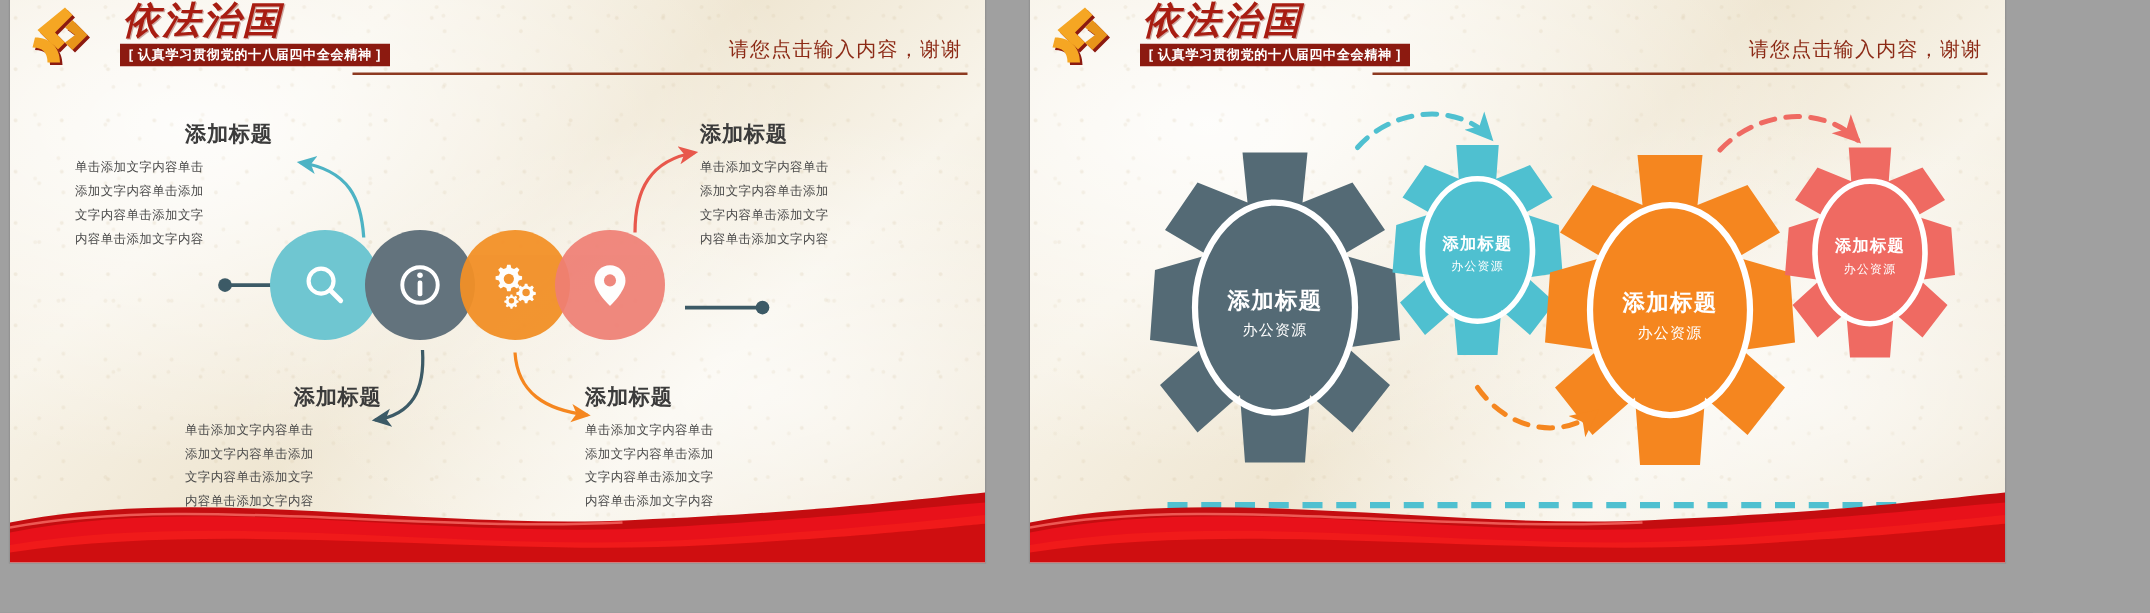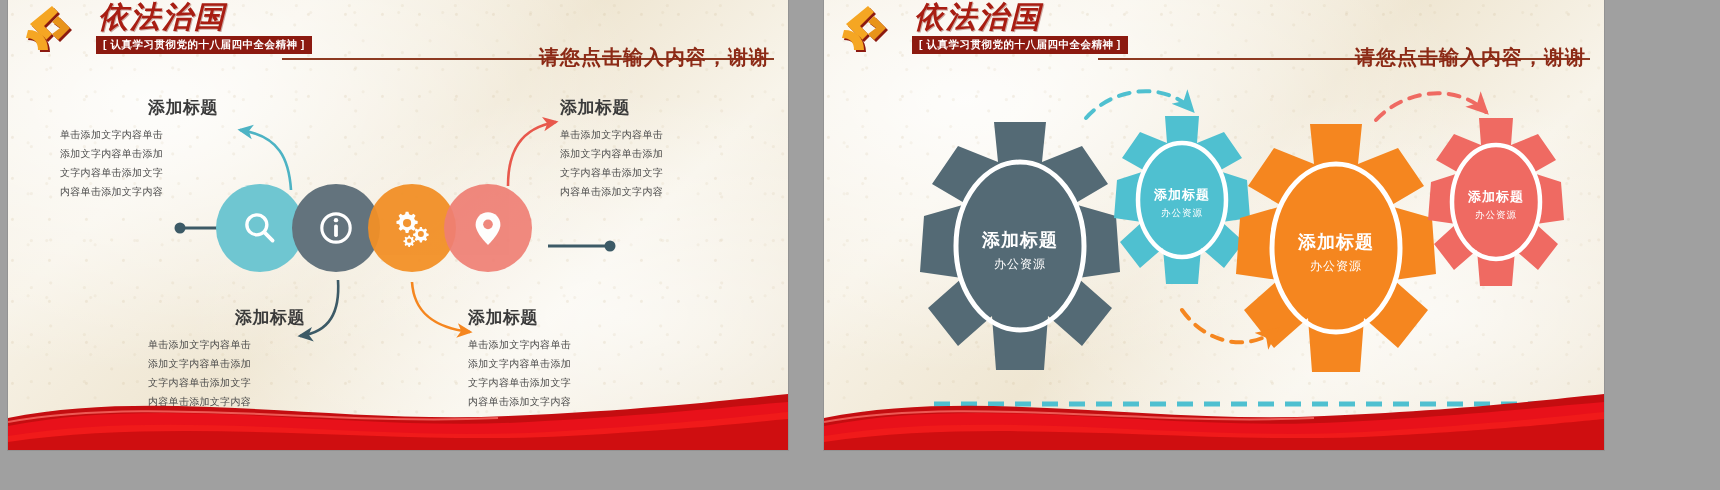--- a/index.html
+++ b/index.html
@@ -28,21 +28,21 @@
 
   
   .hdr{position:absolute;left:0;top:0;width:100%;height:62px;}
   .emblem{position:absolute;left:14px;top:2px;width:74px;height:56px;}
   .brand{position:absolute;left:86px;top:0px;width:220px;height:56px;}
   .brand-cn{font-family:"Liberation Serif","DejaVu Serif",serif;font-weight:bold;font-size:30px;
             color:#a81d12;letter-spacing:2px;line-height:34px;padding-left:4px;
             text-shadow:1px 1px 0 rgba(120,18,10,.35);font-style:italic;}
   .brand-sub{display:inline-block;margin-top:1px;margin-left:2px;font-size:10.5px;font-weight:bold;color:#fff;
              background:#8c1a10;padding:2px 7px;letter-spacing:.5px;white-space:nowrap;}
-  .hdr-title{position:absolute;right:18px;top:44px;font-size:20px;font-weight:bold;color:#8c2a16;
+  .hdr-title{position:absolute;right:18px;top:30px;font-size:16px;font-weight:normal;color:#8c2a16;
              letter-spacing:1px;white-space:nowrap;}
   .hdr-rule{position:absolute;left:274px;right:14px;top:58px;height:2px;background:#8d3a21;}
 
   
   .wave{position:absolute;left:0;bottom:0;width:100%;height:78px;}
 
   
   .circles{position:absolute;left:208px;top:184px;}
   .circ{position:absolute;width:88px;height:88px;border-radius:50%;display:flex;align-items:center;justify-content:center;}
   .c1{left:0px;background:#6fc6d1;}

